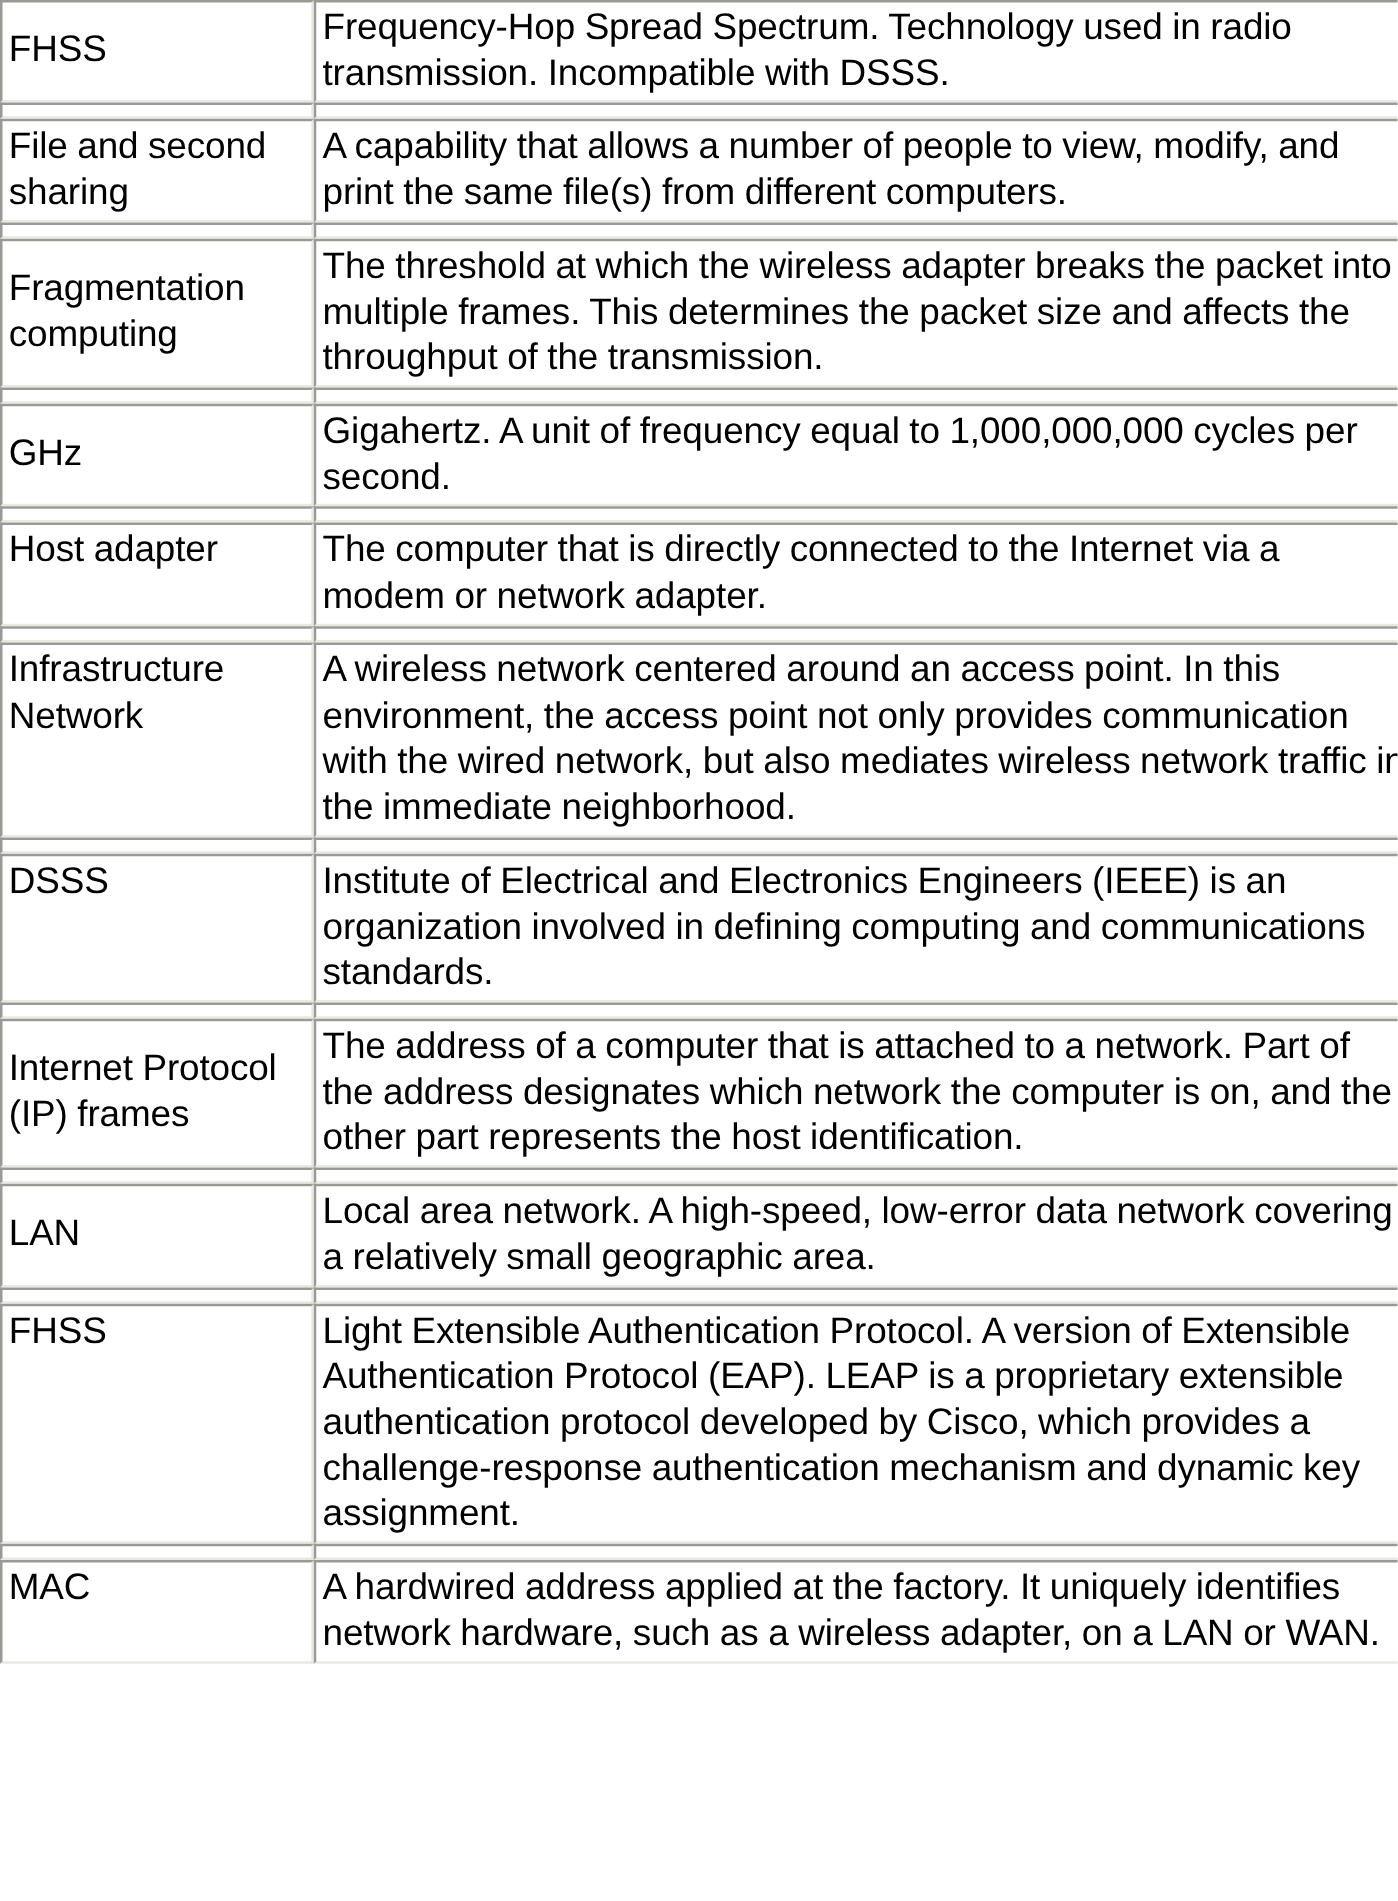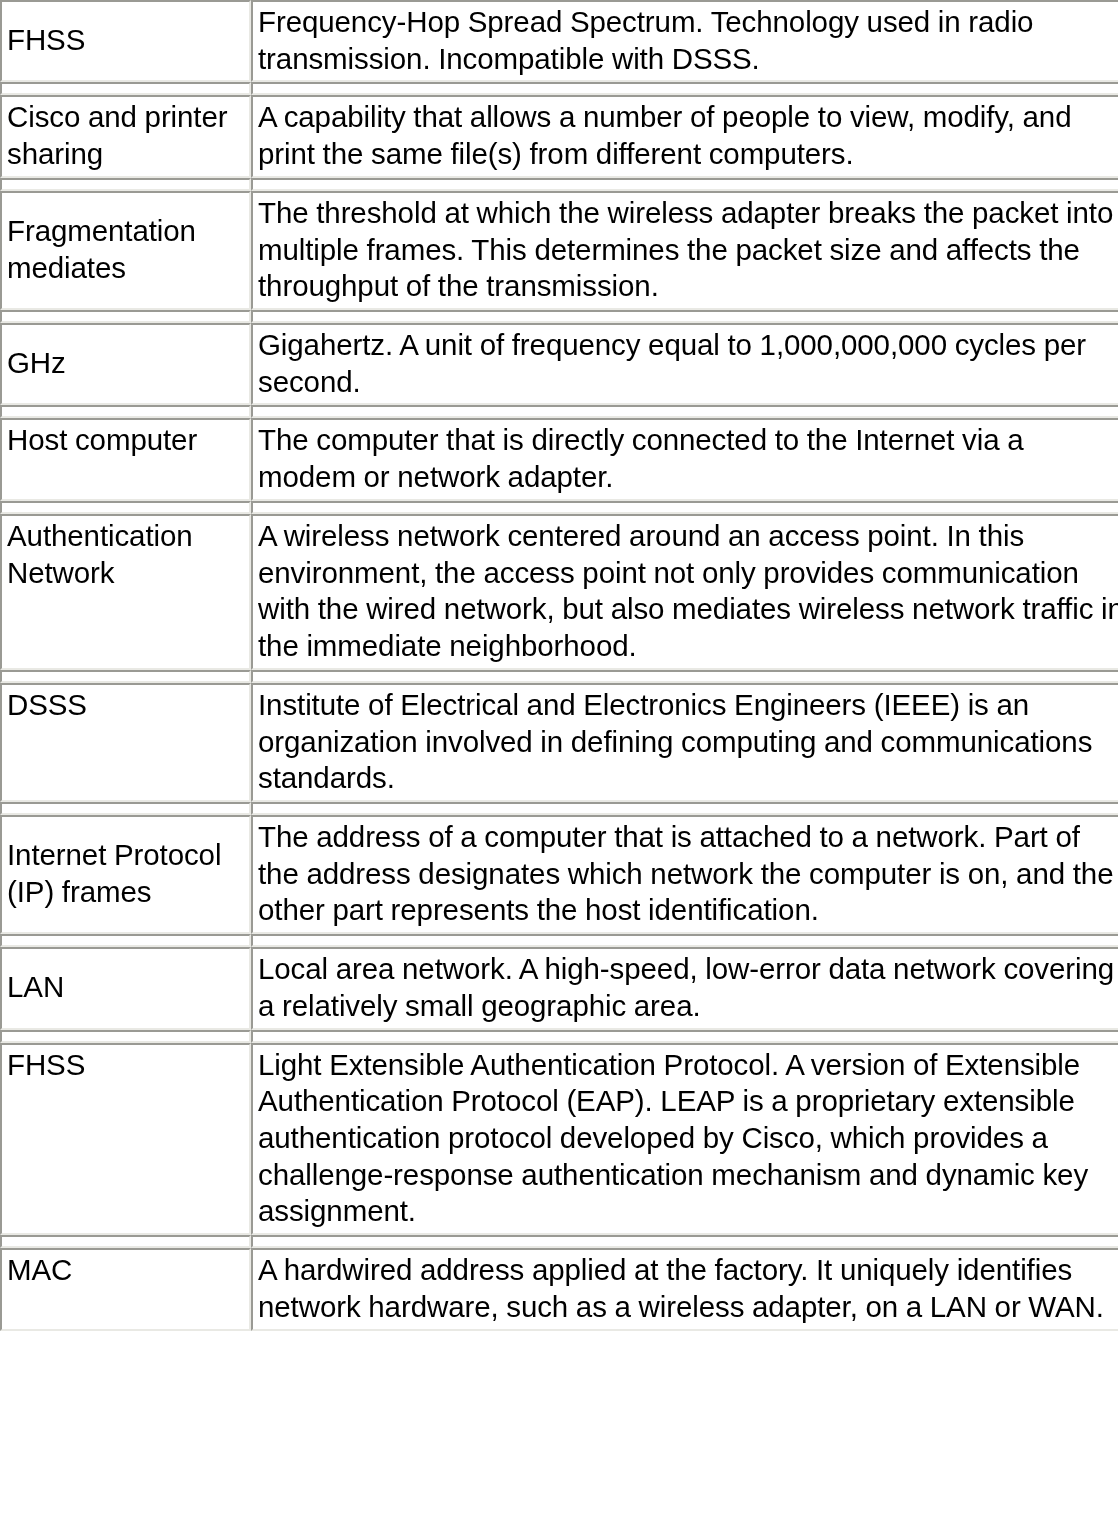--- a/index.html
+++ b/index.html
@@ -76,34 +76,34 @@
           <span class="cell-text">Frequency-Hop Spread Spectrum. Technology used in radio transmission. Incompatible with DSSS.</span>
         </td>
     </tr>
     <tr class="spacer-row">
         <td></td>
         <td></td>
       </tr>
 
     <tr>
       <td class="term-cell">
-          <span class="cell-text">Cisco and printer sharing</span>
+          <span class="cell-text">File and second sharing</span>
         </td>
       <td class="def-cell">
           <span class="cell-text">A capability that allows a number of people to view, modify, and print the same file(s) from different computers.</span>
         </td>
     </tr>
     <tr class="spacer-row">
         <td></td>
         <td></td>
       </tr>
 
     <tr>
       <td class="term-cell mid">
-          <span class="cell-text">Fragmentation mediates</span>
+          <span class="cell-text">Fragmentation computing</span>
         </td>
       <td class="def-cell">
           <span class="cell-text">The threshold at which the wireless adapter breaks the packet into multiple frames. This determines the packet size and affects the throughput of the transmission.</span>
         </td>
     </tr>
     <tr class="spacer-row">
         <td></td>
         <td></td>
       </tr>
 
@@ -115,34 +115,34 @@
           <span class="cell-text">Gigahertz. A unit of frequency equal to 1,000,000,000 cycles per second.</span>
         </td>
     </tr>
     <tr class="spacer-row">
         <td></td>
         <td></td>
       </tr>
 
     <tr>
       <td class="term-cell">
-          <span class="cell-text">Host computer</span>
+          <span class="cell-text">Host adapter</span>
         </td>
       <td class="def-cell">
           <span class="cell-text">The computer that is directly connected to the Internet via a modem or network adapter.</span>
         </td>
     </tr>
     <tr class="spacer-row">
         <td></td>
         <td></td>
       </tr>
 
     <tr>
       <td class="term-cell">
-          <span class="cell-text">Authentication Network</span>
+          <span class="cell-text">Infrastructure Network</span>
         </td>
       <td class="def-cell">
           <span class="cell-text">A wireless network centered around an access point. In this environment, the access point not only provides communication with the wired network, but also mediates wireless network traffic in the immediate neighborhood.</span>
         </td>
     </tr>
     <tr class="spacer-row">
         <td></td>
         <td></td>
       </tr>
 

